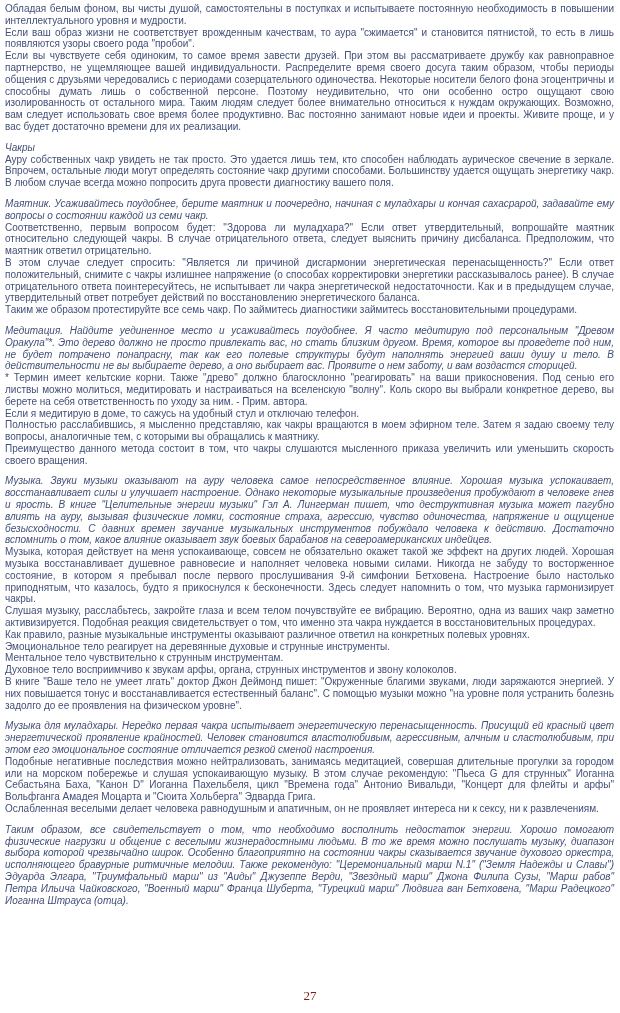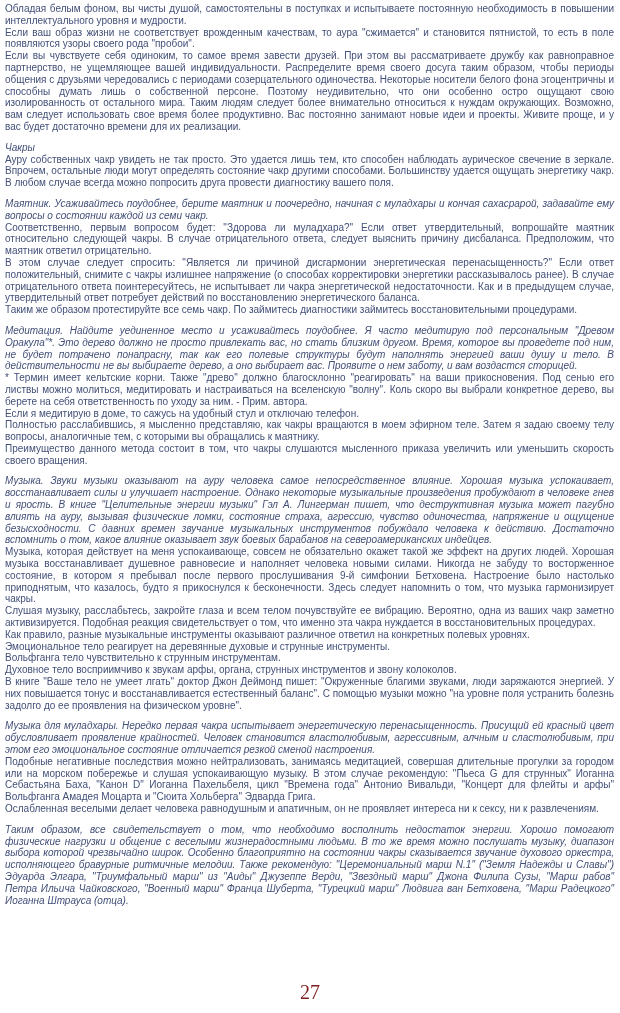--- a/index.html
+++ b/index.html
@@ -29,50 +29,50 @@
     margin-top: 9px;
     font-style: italic;
   }
   .page-number {
     position: absolute;
     bottom: 9px;
     left: 0;
     width: 100%;
     text-align: center;
     font-family: "Liberation Serif", serif;
-    font-size: 20px;
+    font-size: 13px;
     color: #7f1d1d;
   }
 </style>
 </head>
 <body>
 
 <div class="page">
   <div class="text-body">
       <p class="para">Обладая белым фоном, вы чисты душой, самостоятельны в поступках и испытываете постоянную необходимость в повышении интеллектуального уровня и мудрости.</p>
-      <p class="para">Если ваш образ жизни не соответствует врожденным качествам, то аура "сжимается" и становится пятнистой, то есть в поле появляются узоры своего рода "пробои".</p>
+      <p class="para">Если ваш образ жизни не соответствует врожденным качествам, то аура "сжимается" и становится пятнистой, то есть в лишь появляются узоры своего рода "пробои".</p>
       <p class="para">Если вы чувствуете себя одиноким, то самое время завести друзей. При этом вы рассматриваете дружбу как равноправное партнерство, не ущемляющее вашей индивидуальности. Распределите время своего досуга таким образом, чтобы периоды общения с друзьями чередовались с периодами созерцательного одиночества. Некоторые носители белого фона эгоцентричны и способны думать лишь о собственной персоне. Поэтому неудивительно, что они особенно остро ощущают свою изолированность от остального мира. Таким людям следует более внимательно относиться к нуждам окружающих. Возможно, вам следует использовать свое время более продуктивно. Вас постоянно занимают новые идеи и проекты. Живите проще, и у вас будет достаточно времени для их реализации.</p>
       <p class="para gap">Чакры</p>
       <p class="para">Ауру собственных чакр увидеть не так просто. Это удается лишь тем, кто способен наблюдать аурическое свечение в зеркале. Впрочем, остальные люди могут определять состояние чакр другими способами. Большинству удается ощущать энергетику чакр. В любом случае всегда можно попросить друга провести диагностику вашего поля.</p>
       <p class="para gap">Маятник. Усаживайтесь поудобнее, берите маятник и поочередно, начиная с муладхары и кончая сахасрарой, задавайте ему вопросы о состоянии каждой из семи чакр.</p>
       <p class="para">Соответственно, первым вопросом будет: "Здорова ли муладхара?" Если ответ утвердительный, вопрошайте маятник относительно следующей чакры. В случае отрицательного ответа, следует выяснить причину дисбаланса. Предположим, что маятник ответил отрицательно.</p>
       <p class="para">В этом случае следует спросить: "Является ли причиной дисгармонии энергетическая перенасыщенность?" Если ответ положительный, снимите с чакры излишнее напряжение (о способах корректировки энергетики рассказывалось ранее). В случае отрицательного ответа поинтересуйтесь, не испытывает ли чакра энергетической недостаточности. Как и в предыдущем случае, утвердительный ответ потребует действий по восстановлению энергетического баланса.</p>
       <p class="para">Таким же образом протестируйте все семь чакр. По займитесь диагностики займитесь восстановительными процедурами.</p>
       <p class="para gap">Медитация. Найдите уединенное место и усаживайтесь поудобнее. Я часто медитирую под персональным "Древом Оракула"*. Это дерево должно не просто привлекать вас, но стать близким другом. Время, которое вы проведете под ним, не будет потрачено понапрасну, так как его полевые структуры будут наполнять энергией ваши душу и тело. В действительности не вы выбираете дерево, а оно выбирает вас. Проявите о нем заботу, и вам воздастся сторицей.</p>
       <p class="para">* Термин имеет кельтские корни. Также "древо" должно благосклонно "реагировать" на ваши прикосновения. Под сенью его листвы можно молиться, медитировать и настраиваться на вселенскую "волну". Коль скоро вы выбрали конкретное дерево, вы берете на себя ответственность по уходу за ним. - Прим. автора.</p>
       <p class="para">Если я медитирую в доме, то сажусь на удобный стул и отключаю телефон.</p>
       <p class="para">Полностью расслабившись, я мысленно представляю, как чакры вращаются в моем эфирном теле. Затем я задаю своему телу вопросы, аналогичные тем, с которыми вы обращались к маятнику.</p>
       <p class="para">Преимущество данного метода состоит в том, что чакры слушаются мысленного приказа увеличить или уменьшить скорость своего вращения.</p>
       <p class="para gap">Музыка. Звуки музыки оказывают на ауру человека самое непосредственное влияние. Хорошая музыка успокаивает, восстанавливает силы и улучшает настроение. Однако некоторые музыкальные произведения пробуждают в человеке гнев и ярость. В книге "Целительные энергии музыки" Гэл А. Лингерман пишет, что деструктивная музыка может пагубно влиять на ауру, вызывая физические ломки, состояние страха, агрессию, чувство одиночества, напряжение и ощущение безысходности. С давних времен звучание музыкальных инструментов побуждало человека к действию. Достаточно вспомнить о том, какое влияние оказывает звук боевых барабанов на североамериканских индейцев.</p>
       <p class="para">Музыка, которая действует на меня успокаивающе, совсем не обязательно окажет такой же эффект на других людей. Хорошая музыка восстанавливает душевное равновесие и наполняет человека новыми силами. Никогда не забуду то восторженное состояние, в котором я пребывал после первого прослушивания 9-й симфонии Бетховена. Настроение было настолько приподнятым, что казалось, будто я прикоснулся к бесконечности. Здесь следует напомнить о том, что музыка гармонизирует чакры.</p>
       <p class="para">Слушая музыку, расслабьтесь, закройте глаза и всем телом почувствуйте ее вибрацию. Вероятно, одна из ваших чакр заметно активизируется. Подобная реакция свидетельствует о том, что именно эта чакра нуждается в восстановительных процедурах.</p>
       <p class="para">Как правило, разные музыкальные инструменты оказывают различное ответил на конкретных полевых уровнях.</p>
       <p class="para">Эмоциональное тело реагирует на деревянные духовые и струнные инструменты.</p>
-      <p class="para">Вольфганга тело чувствительно к струнным инструментам.</p>
+      <p class="para">Ментальное тело чувствительно к струнным инструментам.</p>
       <p class="para">Духовное тело восприимчиво к звукам арфы, органа, струнных инструментов и звону колоколов.</p>
       <p class="para">В книге "Ваше тело не умеет лгать" доктор Джон Деймонд пишет: "Окруженные благими звуками, люди заряжаются энергией. У них повышается тонус и восстанавливается естественный баланс". С помощью музыки можно "на уровне поля устранить болезнь задолго до ее проявления на физическом уровне".</p>
-      <p class="para gap">Музыка для муладхары. Нередко первая чакра испытывает энергетическую перенасыщенность. Присущий ей красный цвет обусловливает проявление крайностей. Человек становится властолюбивым, агрессивным, алчным и сластолюбивым, при этом его эмоциональное состояние отличается резкой сменой настроения.</p>
+      <p class="para gap">Музыка для муладхары. Нередко первая чакра испытывает энергетическую перенасыщенность. Присущий ей красный цвет энергетической проявление крайностей. Человек становится властолюбивым, агрессивным, алчным и сластолюбивым, при этом его эмоциональное состояние отличается резкой сменой настроения.</p>
       <p class="para">Подобные негативные последствия можно нейтрализовать, занимаясь медитацией, совершая длительные прогулки за городом или на морском побережье и слушая успокаивающую музыку. В этом случае рекомендую: "Пьеса G для струнных" Иоганна Себастьяна Баха, "Канон D" Иоганна Пахельбеля, цикл "Времена года" Антонио Вивальди, "Концерт для флейты и арфы" Вольфганга Амадея Моцарта и "Сюита Хольберга" Эдварда Грига.</p>
       <p class="para">Ослабленная веселыми делает человека равнодушным и апатичным, он не проявляет интереса ни к сексу, ни к развлечениям.</p>
       <p class="para gap">Таким образом, все свидетельствует о том, что необходимо восполнить недостаток энергии. Хорошо помогают физические нагрузки и общение с веселыми жизнерадостными людьми. В то же время можно послушать музыку, диапазон выбора которой чрезвычайно широк. Особенно благоприятно на состоянии чакры сказывается звучание духового оркестра, исполняющего бравурные ритмичные мелодии. Также рекомендую: "Церемониальный марш N.1" ("Земля Надежды и Славы") Эдуарда Элгара, "Триумфальный марш" из "Аиды" Джузеппе Верди, "Звездный марш" Джона Филипа Сузы, "Марш рабов" Петра Ильича Чайковского, "Военный марш" Франца Шуберта, "Турецкий марш" Людвига ван Бетховена, "Марш Радецкого" Иоганна Штрауса (отца).</p>
     </div>
   <div class="page-number">27</div>
 </div>
 
 </body></html>

